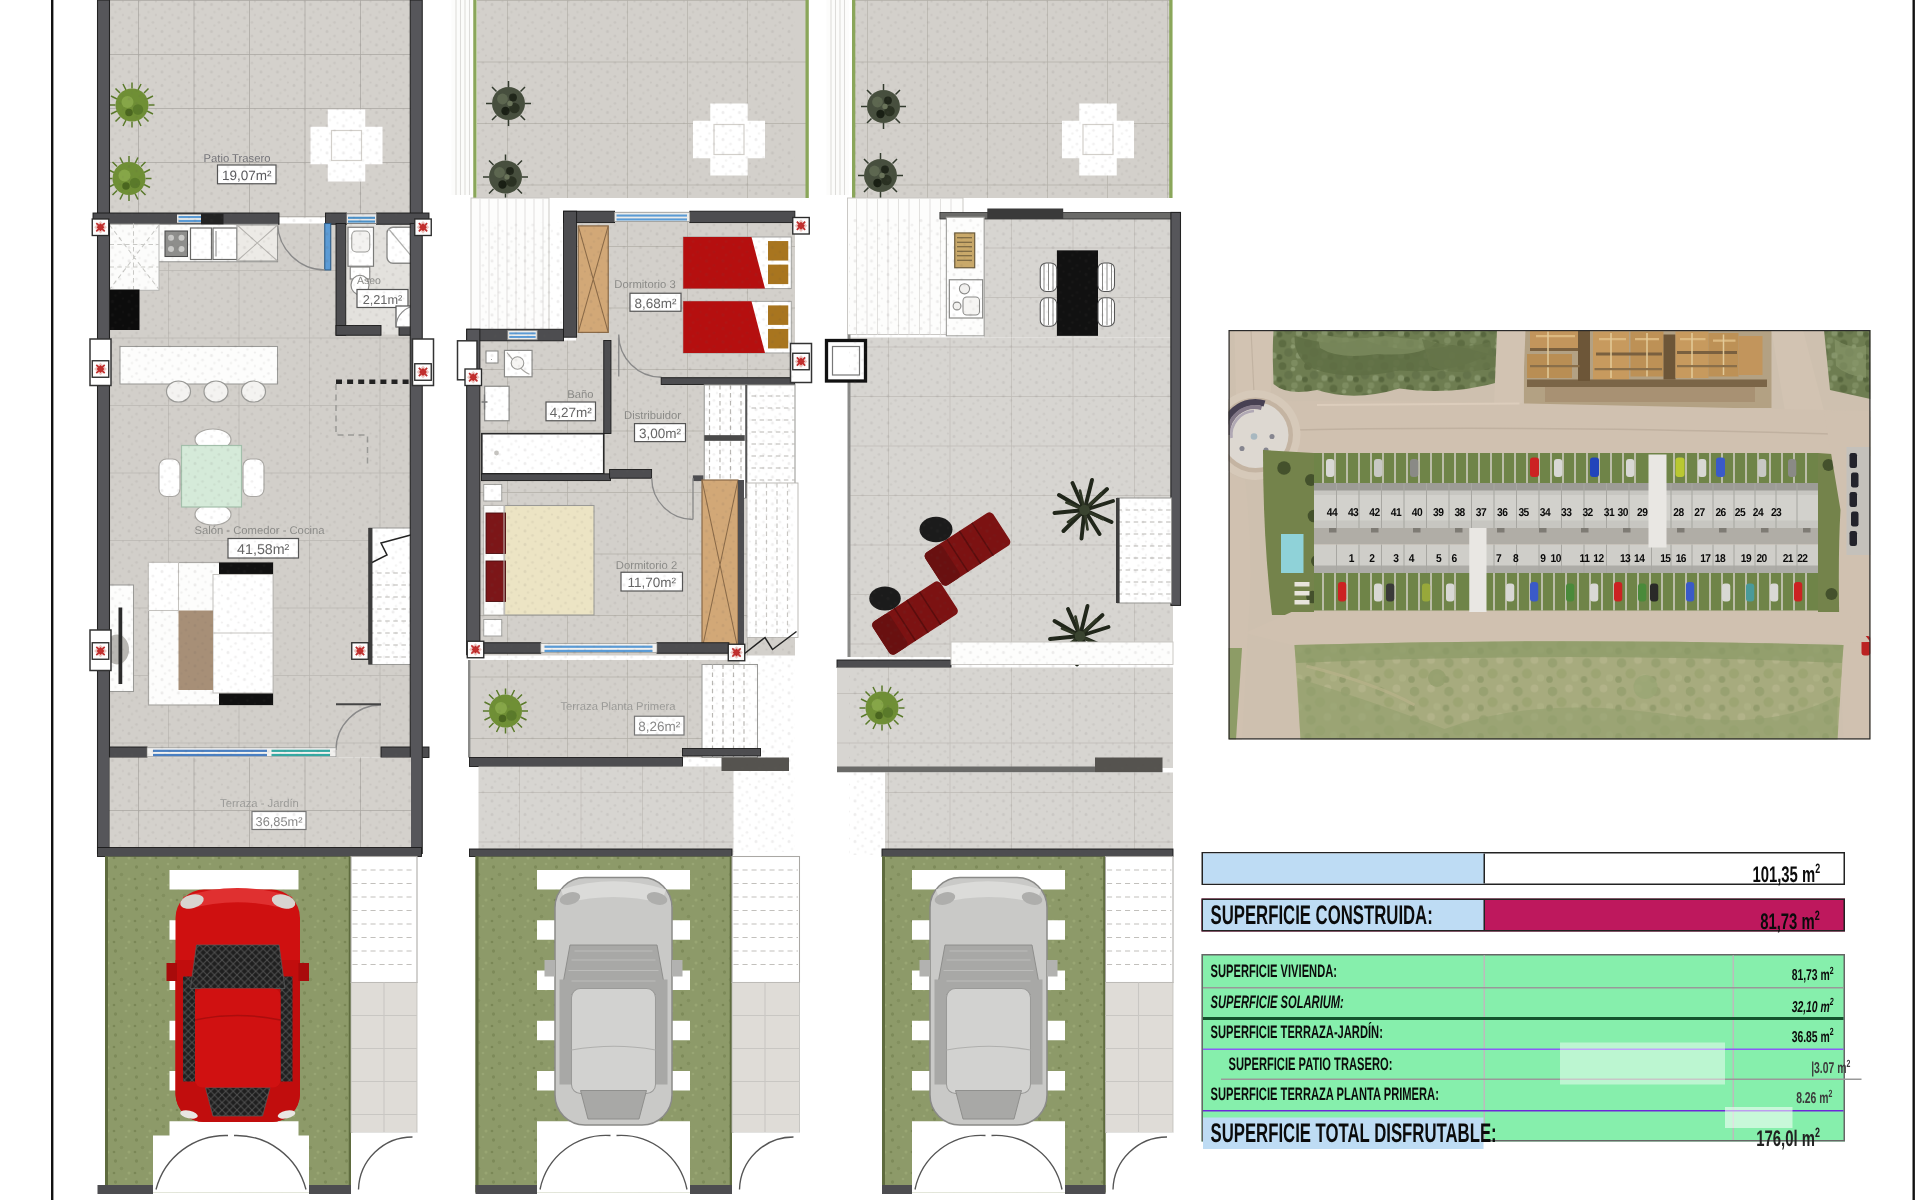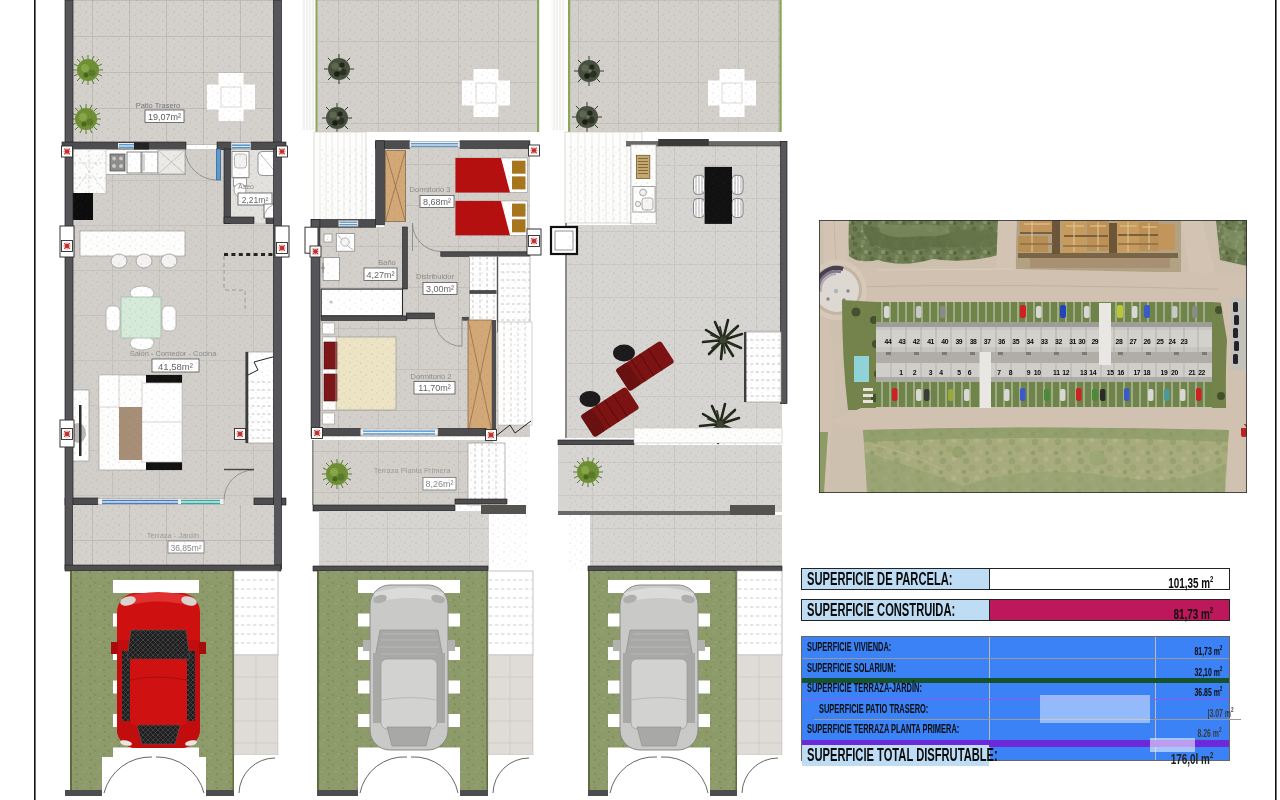--- a/index.html
+++ b/index.html
@@ -918,55 +918,54 @@
 
   <rect x="801" y="220" width="428" height="273" fill="none" stroke="#2a2a2a" stroke-width="1.6"></rect>
 </g>
 </svg>
 
 
 <div id="areatable" style="position:absolute;left:0;top:0;">
 
   <div style="position:absolute;left:801px;top:568px;width:427px;height:20px;border:1px solid #222;background:#fff;">
     <div style="position:absolute;left:0;top:0;width:187px;height:20px;background:#bedcf4;border-right:1px solid #222;"></div>
-    <div style="position:absolute;left:5px;top:0px;height:20px;line-height:20px;font-size:18px;color:#0b0b0b;"><span class="cond">SUPERFICIE DE PARCELA:</span></div>
     <div style="position:absolute;right:16px;top:0px;height:20px;line-height:20px;font-size:15px;color:#0b0b0b;"><span class="condr">101,35 m<sup style="font-size:9px;">2</sup></span></div>
   </div>
 
   <div style="position:absolute;left:801px;top:599px;width:427px;height:20px;border:1px solid #222;background:#be185d;">
     <div style="position:absolute;left:0;top:0;width:187px;height:20px;background:#bedcf4;border-right:1px solid #222;"></div>
     <div style="position:absolute;left:5px;top:0px;height:20px;line-height:20px;font-size:18px;color:#0b0b0b;"><span class="cond">SUPERFICIE CONSTRUIDA:</span></div>
     <div style="position:absolute;right:16px;top:0px;height:20px;line-height:20px;font-size:15px;color:#0b0b0b;"><span class="condr">81,73 m<sup style="font-size:9px;">2</sup></span></div>
   </div>
 
-  <div style="position:absolute;left:801px;top:636px;width:427px;height:123px;border:1px solid #666;background:#3b82f6;">
+  <div style="position:absolute;left:801px;top:636px;width:427px;height:123px;border:1px solid #666;background:#86efac;">
     <div style="position:absolute;left:187px;top:0;width:1px;height:123px;background:#bbb;"></div>
     <div style="position:absolute;left:353px;top:0;width:1px;height:123px;background:#bbb;"></div>
 
     <div style="position:absolute;left:0;top:0px;width:427px;height:20.5px;border-bottom:1px solid #999;">
       <div style="position:absolute;left:5px;height:20px;line-height:21px;font-size:12px;color:#0b0b0b;"><span class="cond">SUPERFICIE VIVIENDA:</span></div>
       <div style="position:absolute;right:7px;height:20px;line-height:21px;font-size:10.5px;color:#0b0b0b;"><span class="condr">81,73 m<sup style="font-size:7px;">2</sup></span></div>
     </div>
 
-    <div style="position:absolute;left:0;top:20.5px;width:427px;height:20.5px;border-bottom:5px solid #14532d;">
+    <div style="position:absolute;left:0;top:20.5px;width:427px;height:20.5px;border-bottom:2px solid #14532d;font-style:italic;">
       <div style="position:absolute;left:5px;height:20px;line-height:21px;font-size:12px;color:#0b0b0b;"><span class="cond">SUPERFICIE SOLARIUM:</span></div>
       <div style="position:absolute;right:7px;height:20px;line-height:21px;font-size:10.5px;color:#0b0b0b;"><span class="condr">32,10 m<sup style="font-size:7px;">2</sup></span></div>
     </div>
 
     <div style="position:absolute;left:0;top:41px;width:427px;height:20.5px;border-bottom:1px solid #8b5cf6;">
       <div style="position:absolute;left:5px;height:20px;line-height:21px;font-size:12px;color:#0b0b0b;"><span class="cond">SUPERFICIE TERRAZA-JARDÍN:</span></div>
       <div style="position:absolute;right:7px;height:20px;line-height:21px;font-size:10.5px;color:#0b0b0b;"><span class="condr">36.85 m<sup style="font-size:7px;">2</sup></span></div>
     </div>
 
     <div style="position:absolute;left:12px;top:61.5px;width:427px;height:20.5px;border-bottom:1px solid #999;text-align:right;">
       <div style="position:absolute;left:5px;height:20px;line-height:21px;font-size:12px;color:#0b0b0b;"><span class="cond">SUPERFICIE PATIO TRASERO:</span></div>
       <div style="position:absolute;right:7px;height:20px;line-height:21px;font-size:10.5px;color:#3b3b3b;"><span class="condr">|3.07 m<sup style="font-size:7px;">2</sup></span></div>
     </div>
 
-    <div style="position:absolute;left:0;top:82px;width:427px;height:20.5px;border-bottom:7px solid #6d28d9;">
+    <div style="position:absolute;left:0;top:82px;width:427px;height:20.5px;border-bottom:1px solid #6d28d9;">
       <div style="position:absolute;left:5px;height:20px;line-height:21px;font-size:12px;color:#0b0b0b;"><span class="cond">SUPERFICIE TERRAZA PLANTA PRIMERA:</span></div>
       <div style="position:absolute;right:7px;height:20px;line-height:21px;font-size:10.5px;color:#3b3b3b;"><span class="condr">8.26 m<sup style="font-size:7px;">2</sup></span></div>
     </div>
 
     <div style="position:absolute;left:0;top:108px;width:427px;height:20.5px;">
       <div style="position:absolute;left:0;top:0;width:187px;height:20.5px;background:#bedcf4;"></div>
       <div style="position:absolute;left:5px;top:0;height:20.5px;line-height:21px;font-size:18px;color:#0b0b0b;"><span class="cond">SUPERFICIE TOTAL DISFRUTABLE:</span></div>
       <div style="position:absolute;right:16px;top:0;height:20.5px;line-height:21px;font-size:15px;color:#222;"><span class="condr">176,0l m<sup style="font-size:9px;">2</sup></span></div>
     </div>
   </div>

